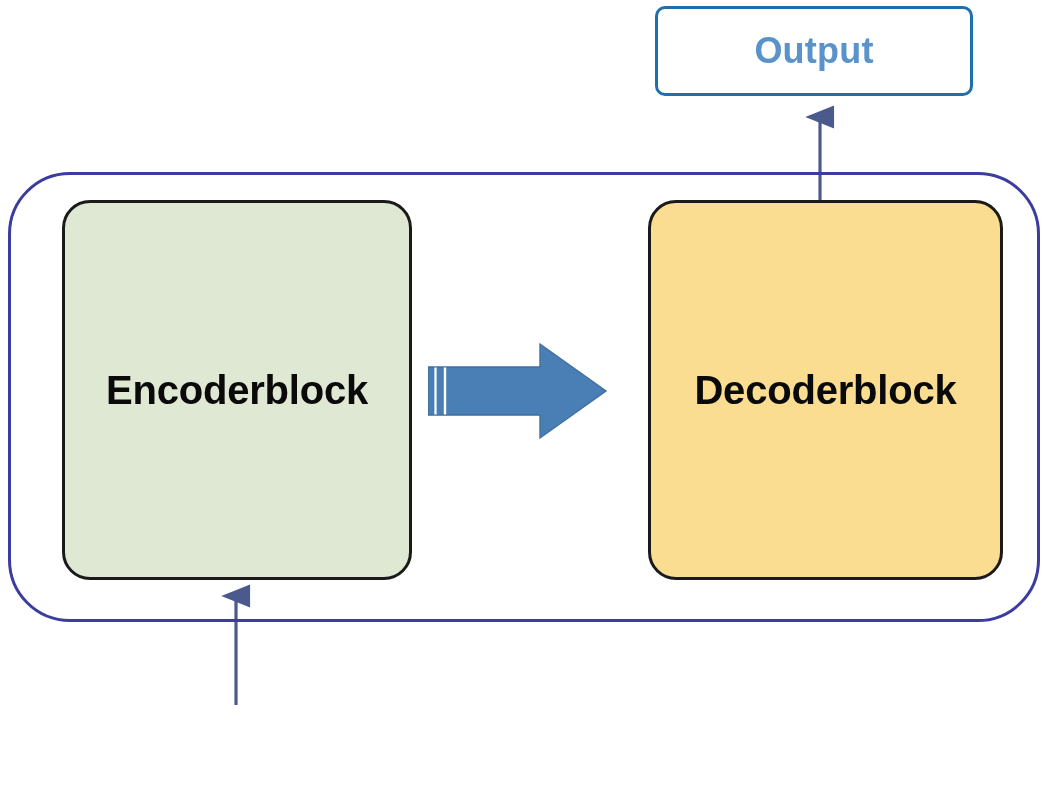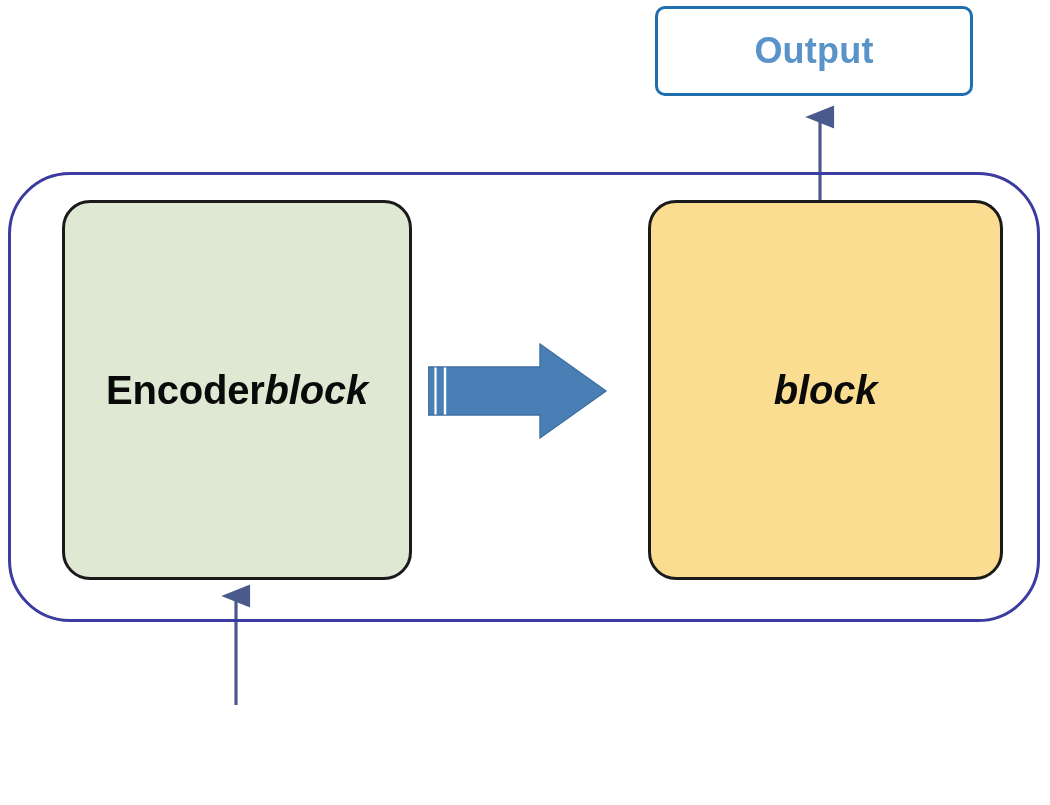--- a/index.html
+++ b/index.html
@@ -42,21 +42,21 @@
     flex-direction: row;
     align-items: center;
     justify-content: center;
     color: #0a0a0a;
     font-weight: bold;
     font-size: 40px;
     line-height: 1.55;
     letter-spacing: -0.2px;
     text-align: center;
   }
-  .proc-block .line2 { display: block; font-style: italic; }
+  .proc-block .line2 { display: block; }
 
   #encoder-block {
     left: 62px;
     top: 200px;
     width: 350px;
     height: 380px;
     background: #dfe8d2;
   }
 
   #decoder-block {
@@ -134,20 +134,21 @@
   </svg>
 
   <div class="outer-container"></div>
 
   <div class="proc-block" id="encoder-block">
     <span>Encoder</span>
     <span class="line2">block</span>
   </div>
 
   <div class="proc-block" id="decoder-block">
+    <span>Decoder</span>
     <span class="line2">block</span>
   </div>
 
   <svg id="flow-arrow" viewBox="0 0 180 102">
 
     <path d="M 0,27 L 112,27 L 112,4 L 178,51 L 112,98 L 112,75 L 0,75 Z" fill="#4a7fb5" stroke="#3f6fa0" stroke-width="1.4"></path>
 
     <line x1="7.5" y1="27.5" x2="7.5" y2="74.5" stroke="#ffffff" stroke-width="2.2"></line>
     <line x1="17" y1="27.5" x2="17" y2="74.5" stroke="#ffffff" stroke-width="2.4"></line>
   </svg>

